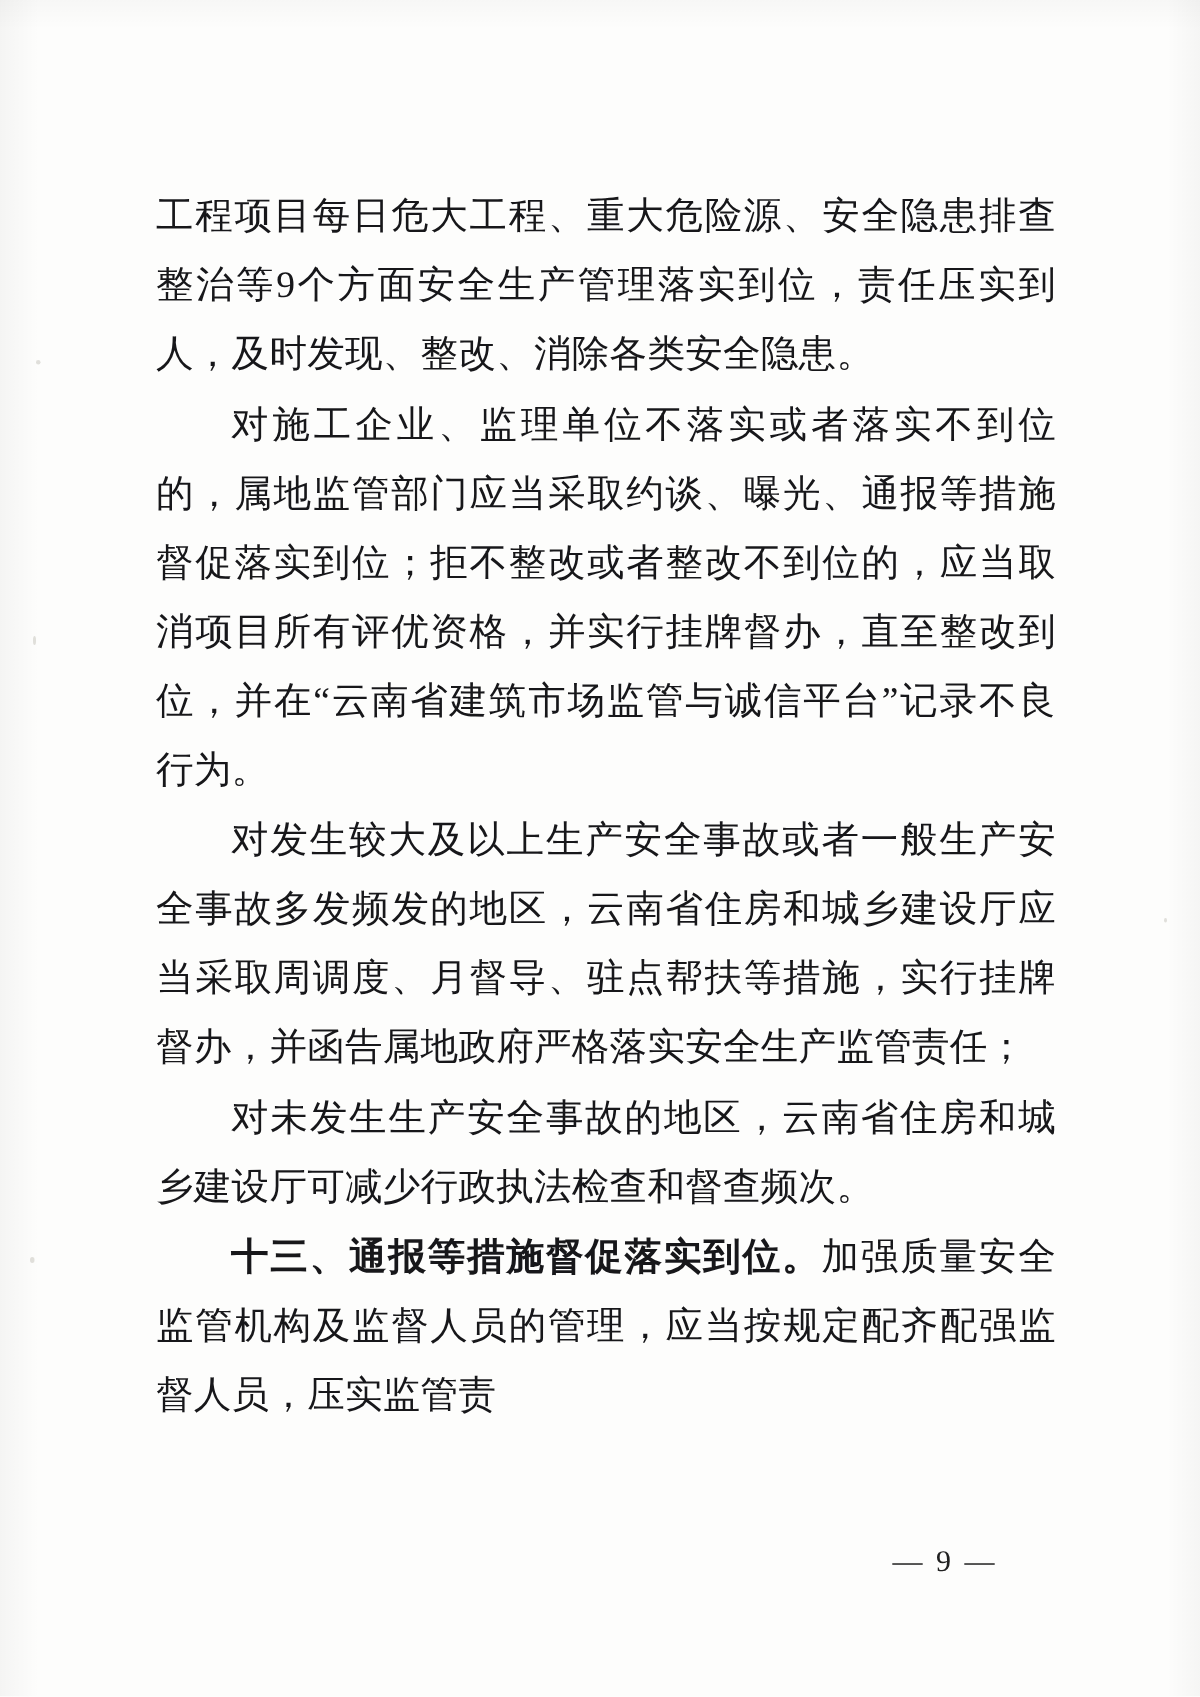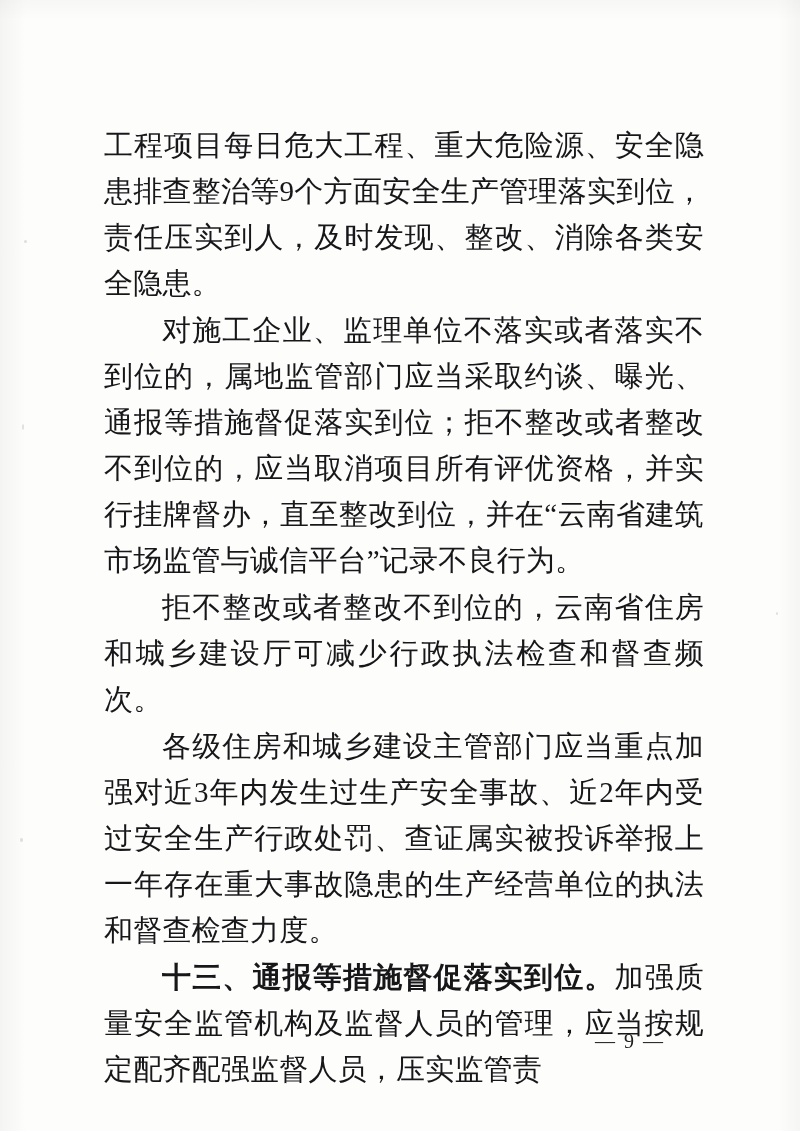--- a/index.html
+++ b/index.html
@@ -32,21 +32,21 @@
     opacity: .55;
   }
   .content {
     position: absolute;
     left: 104px;
     top: 122px;
     width: 600px;
   }
   p {
     margin: 0 0 1px 0;
-    font-size: 29px;
+    font-size: 25px;
     line-height: 46px;
     text-align: justify;
     text-justify: inter-ideograph;
     letter-spacing: 0.2px;
     color: #17171a;
   }
   p.indent {
     text-indent: 2em;
   }
   .bold {
@@ -70,19 +70,19 @@
 
 <div class="page">
   <div class="speck" style="left:24px; top:240px; width:3px; height:3px;"></div>
   <div class="speck" style="left:22px; top:424px; width:2px; height:6px;"></div>
   <div class="speck" style="left:20px; top:838px; width:3px; height:4px;"></div>
   <div class="speck" style="left:776px; top:612px; width:2px; height:3px;"></div>
 
   <div class="content">
     <p class=""><span>工程项目每日危大工程、重大危险源、安全隐患排查整治等9个方面安全生产管理落实到位，责任压实到人，及时发现、整改、消除各类安全隐患。</span></p>
     <p class="indent"><span>对施工企业、监理单位不落实或者落实不到位的，属地监管部门应当采取约谈、曝光、通报等措施督促落实到位；拒不整改或者整改不到位的，应当取消项目所有评优资格，并实行挂牌督办，直至整改到位，并在“云南省建筑市场监管与诚信平台”记录不良行为。</span></p>
-    <p class="indent"><span>拒不整改或者整改不到位的，云南省住房和城乡建设厅可减少行政执法检查和督查频次。</span></p>
-    <p class="indent"><span>各级住房和城乡建设主管部门应当重点加强对近3年内发生过生产安全事故、近2年内受过安全生产行政处罚、查证属实被投诉举报上一年存在重大事故隐患的生产经营单位的执法和督查检查力度。</span></p>
+    <p class="indent"><span>对发生较大及以上生产安全事故或者一般生产安全事故多发频发的地区，云南省住房和城乡建设厅应当采取周调度、月督导、驻点帮扶等措施，实行挂牌督办，并函告属地政府严格落实安全生产监管责任；</span></p>
+    <p class="indent"><span>对未发生生产安全事故的地区，云南省住房和城乡建设厅可减少行政执法检查和督查频次。</span></p>
     <p class="indent"><span class="bold">十三、通报等措施督促落实到位。</span><span>加强质量安全监管机构及监督人员的管理，应当按规定配齐配强监督人员，压实监管责</span></p>
   </div>
 
   <div class="page-number">— 9 —</div>
 </div>
 
 </body></html>

